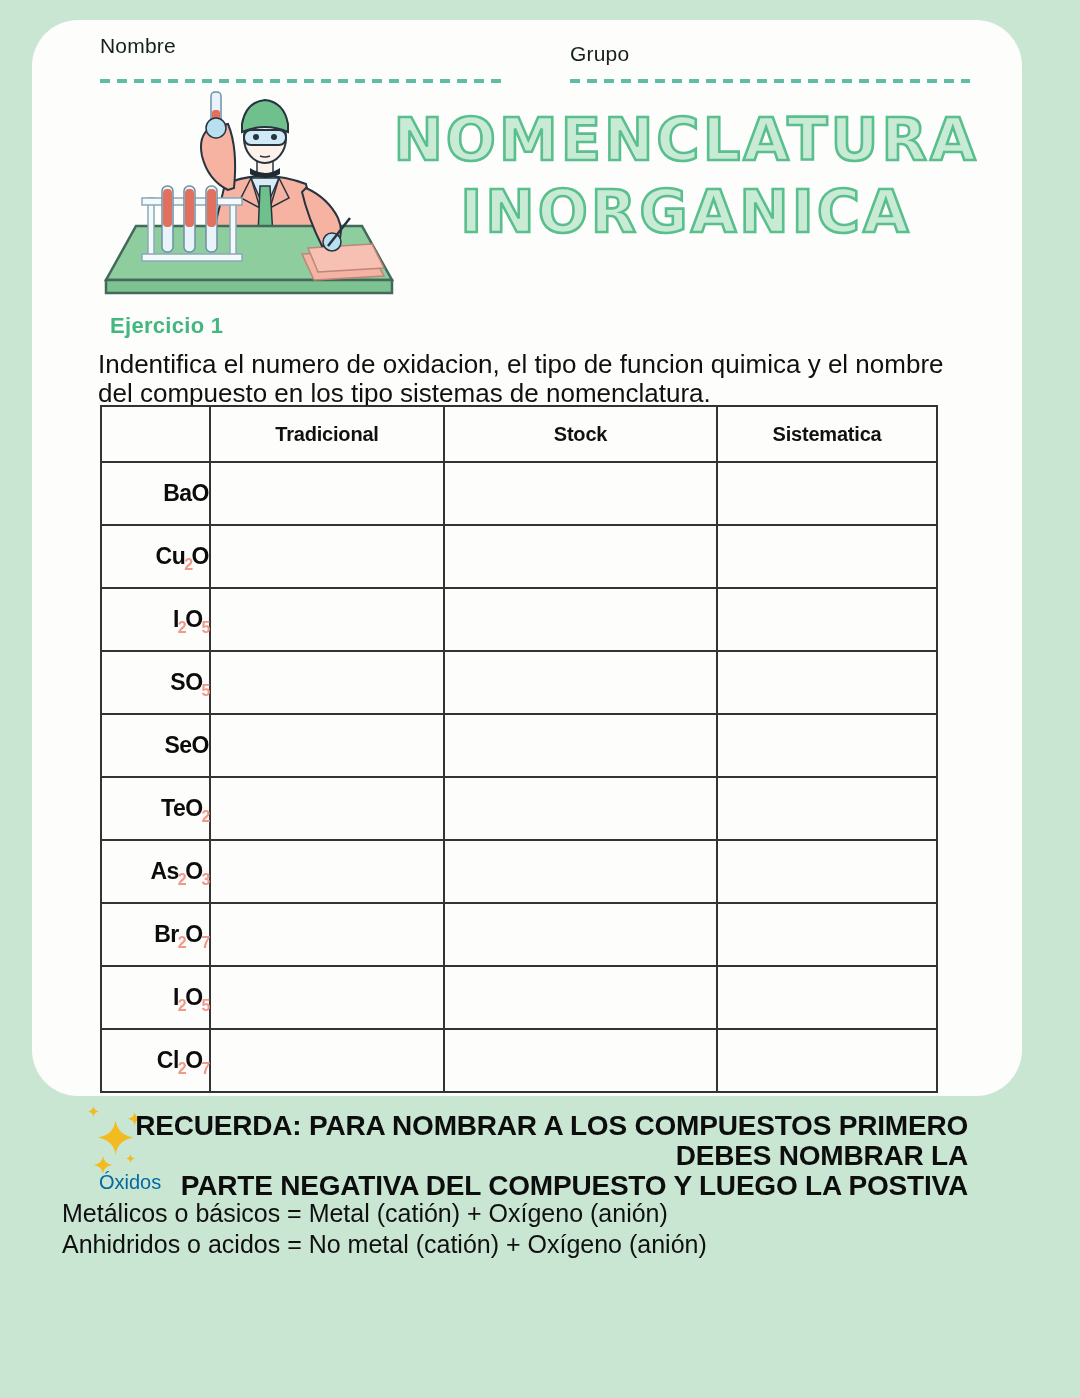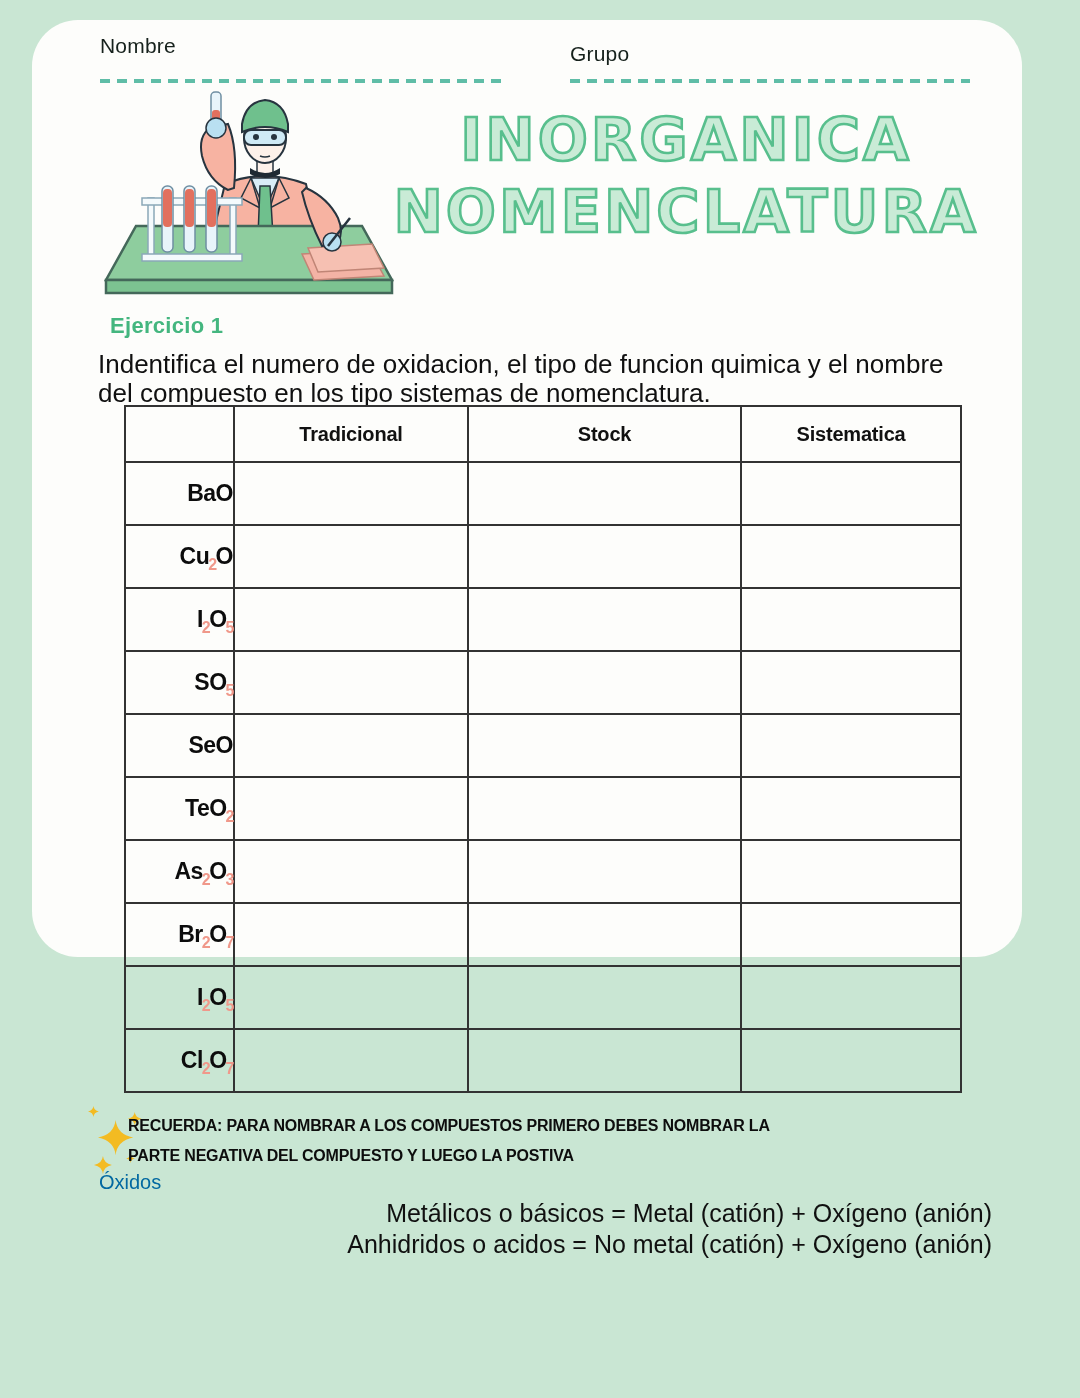--- a/index.html
+++ b/index.html
@@ -4,57 +4,57 @@
 <style>
   html,body{margin:0;padding:0;}
   body{
     width:1080px;height:1398px;
     background:var(--background,#c9e6d3);
     font-family:"Liberation Sans",sans-serif;
     position:relative;overflow:hidden;
     -webkit-font-smoothing:antialiased;
   }
   .card{
-    position:absolute;left:32px;top:20px;width:990px;height:937px;
+    position:absolute;left:32px;top:20px;width:990px;height:1076px;
     background:var(--card,#fdfdfb);border-radius:46px;
   }
   
   .field-label{position:absolute;font-size:21px;font-weight:500;color:#16211c;letter-spacing:.2px;}
   .dash-line{position:absolute;height:4px;
     background:repeating-linear-gradient(90deg,var(--dash-teal,#5fbda7) 0 10px,transparent 10px 17px);}
   
   .title{
     position:absolute;left:348px;top:84px;width:612px;text-align:center;
     font-family:"DejaVu Sans",sans-serif;font-weight:800;
     font-size:59px;line-height:72px;letter-spacing:3px;
     color:var(--title-fill,#c9ebd6);
     -webkit-text-stroke:2.6px var(--title-stroke,#58bf8d);
   }
   
   .exercise-heading{position:absolute;left:78px;top:293px;font-size:22px;font-weight:700;
     color:var(--heading-green,#44b67f);letter-spacing:.3px;}
   .instructions{position:absolute;left:66px;top:330px;width:900px;font-size:26px;
     line-height:29px;color:#101010;}
   
-  table.ex{position:absolute;left:68px;top:385px;border-collapse:collapse;table-layout:fixed;margin-left:24px;}
+  table.ex{position:absolute;left:68px;top:385px;border-collapse:collapse;table-layout:fixed;}
   table.ex th,table.ex td{border:2px solid var(--table-border,#333333);padding:0;}
   table.ex th{height:54px;font-size:20px;font-weight:700;color:#111;text-align:center;letter-spacing:-.2px;}
   table.ex td{height:61px;}
   td.formula-cell{font-weight:700;font-size:23px;color:#0c0c0c;text-align:right;letter-spacing:-.5px;}
   td.formula-cell sub{color:var(--subscript-salmon,#f0988a);font-size:16px;font-weight:700;
     vertical-align:-6px;line-height:0;margin:0 -1px;}
   .c0{width:109px}.c1{width:234px}.c2{width:273px}.c3{width:220px}
   
-  .reminder{position:absolute;left:96px;top:1091px;width:840px;text-align:left;
-    font-size:16px;font-weight:700;color:#0d0d0d;line-height:30px;letter-spacing:-.2px;}
+  .reminder{position:absolute;left:96px;top:1091px;width:840px;text-align:right;
+    font-size:28px;font-weight:700;color:#0d0d0d;line-height:30px;letter-spacing:-.2px;}
   .sparkles{position:absolute;left:54px;top:1086px;}
   .sparkle{fill:var(--sparkle-gold,#f3bb22);}
   
   .oxides-label{position:absolute;left:67px;top:1151px;font-size:20px;color:#0369a1;}
-  .oxide-rules{position:absolute;left:30px;top:1178px;width:930px;text-align:right;
+  .oxide-rules{position:absolute;left:30px;top:1178px;width:930px;text-align:left;
     font-size:25px;line-height:31px;color:#101010;}
 </style>
 </head>
 <body>
 
 <div class="card">
 
   <div class="field-label" style="left:68px;top:14px;">Nombre</div>
   <div class="dash-line" style="left:68px;top:59px;width:405px;"></div>
 
@@ -109,22 +109,22 @@
 
     <polygon points="210,168 278,164 292,190 222,194" fill="#f3b3a5" stroke="#c08576" stroke-width="1.5"></polygon>
     <polygon points="216,162 280,158 292,182 226,186" fill="#f6c0b2" stroke="#c08576" stroke-width="1.5"></polygon>
 
     <path d="M214 102 Q236 112 246 132 Q252 146 246 156 L230 160 Q216 132 210 106 Z" fill="#f7b3a2" stroke="#27343f" stroke-width="2"></path>
     <circle cx="240" cy="156" r="9" fill="#b9e0f1" stroke="#27343f" stroke-width="1.5"></circle>
     <line x1="236" y1="160" x2="258" y2="132" stroke="#27343f" stroke-width="2.5"></line>
   </svg>
 
   <div class="title">
+    <div>NOMENCLATURA</div>
     <div>INORGANICA</div>
-    <div>NOMENCLATURA</div>
   </div>
 
   <div class="exercise-heading">Ejercicio 1</div>
   <div class="instructions">
     <div>Indentifica el numero de oxidacion, el tipo de funcion quimica y el nombre</div>
     <div>del compuesto en los tipo sistemas de nomenclatura.</div>
   </div>
 
   <table class="ex">
     <colgroup>

